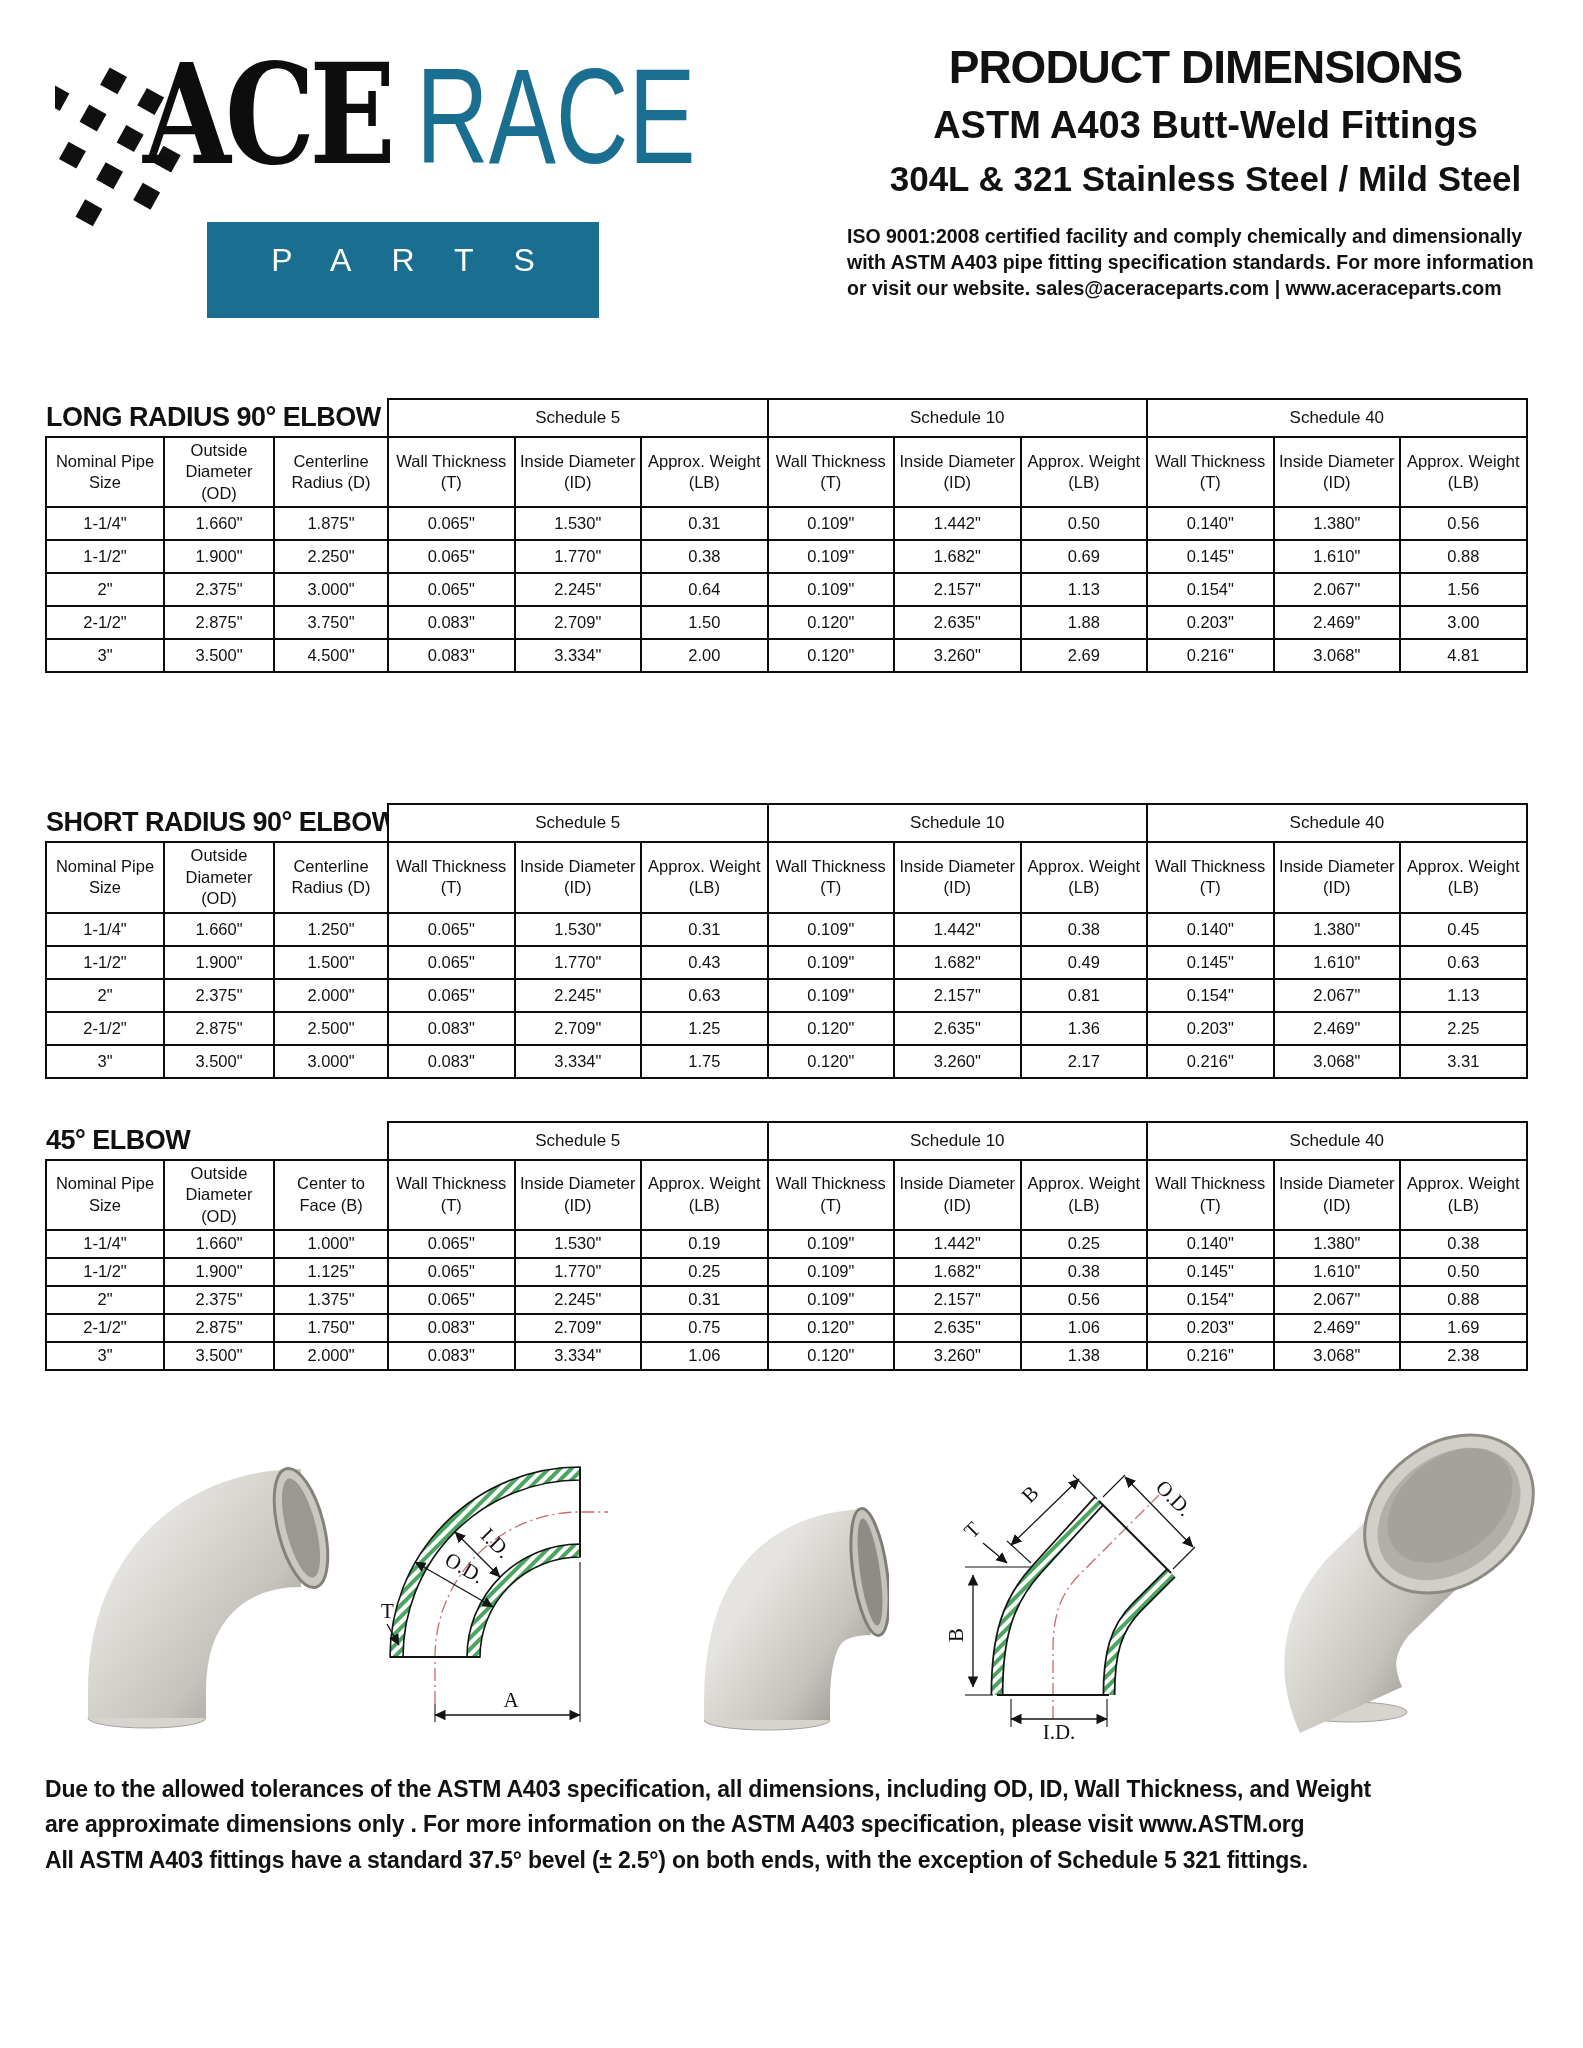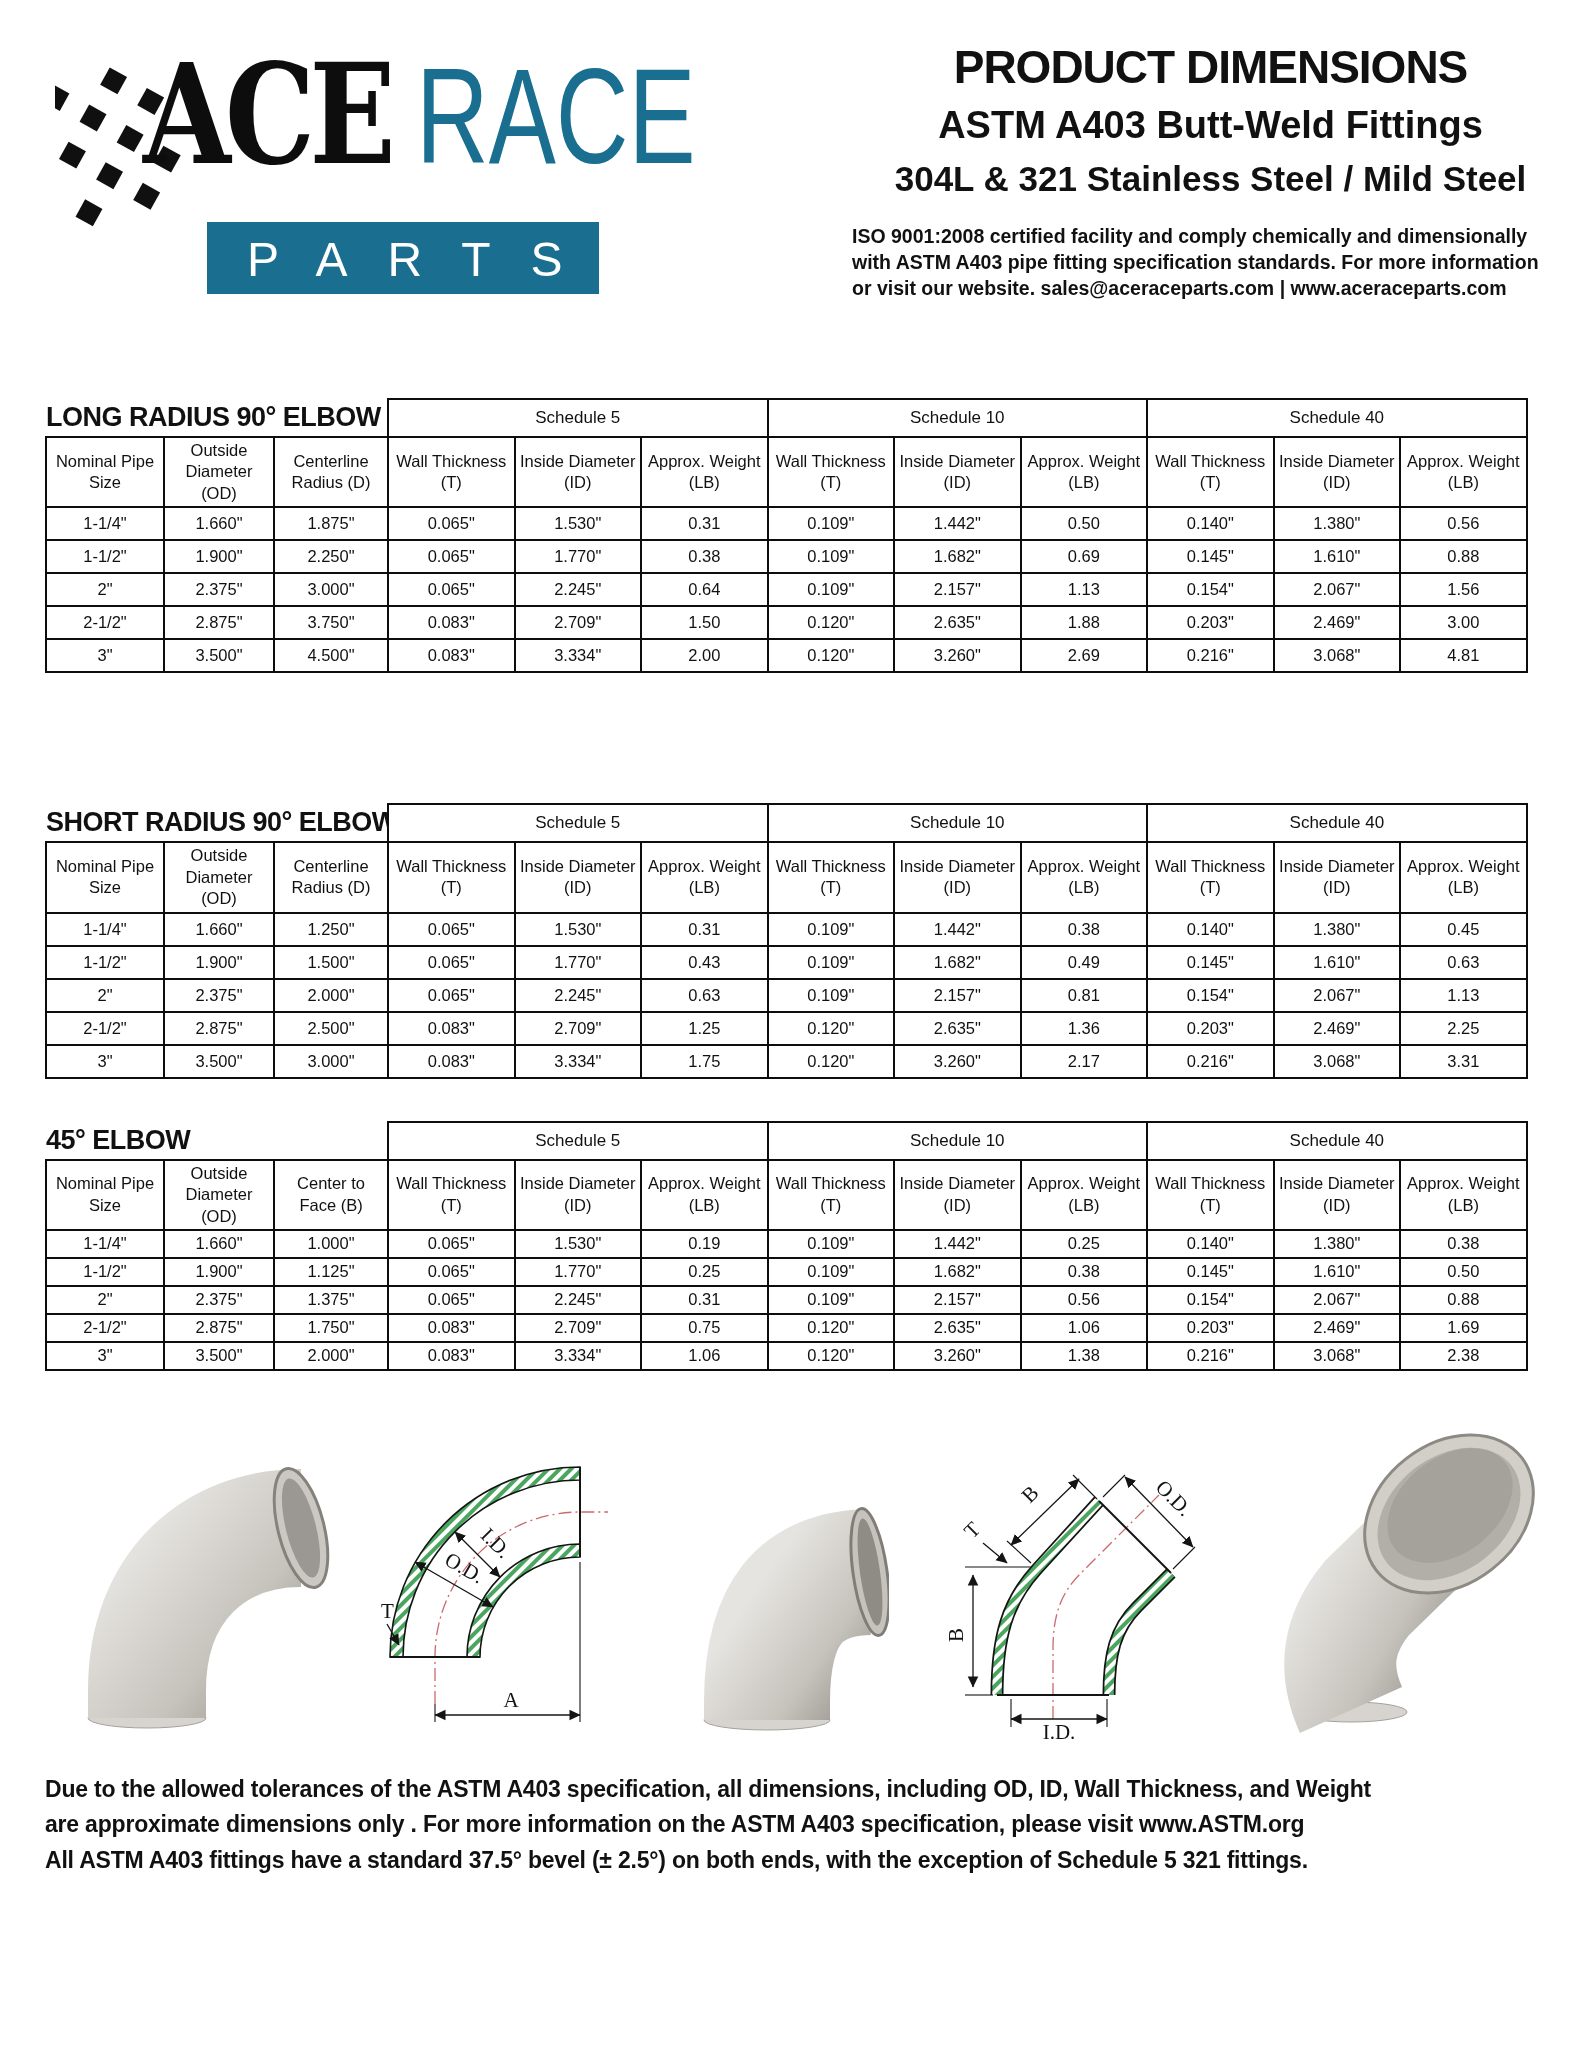--- a/index.html
+++ b/index.html
@@ -1,29 +1,29 @@
 <!DOCTYPE html>
 <html><head>
 <meta charset="utf-8">
 <style>
   html,body { margin:0; padding:0; background:#ffffff; }
   .page { width:1583px; height:2048px; background:#fff; position:relative; overflow:hidden;
           font-family:"Liberation Sans", sans-serif; color:#111; }
 
   
-  .top { display:flex; padding-top:40px;justify-content:space-between; }
+  .top { display:flex; padding-top:40px; }
   .logo { position:relative; width:560px; height:268px; margin-left:55px; flex:none; }
   .flag { position:absolute; left:0; top:14px; }
   .logo-text { position:absolute; left:88px; top:6px; white-space:nowrap; font-size:0; }
   .ace  { display:inline-block; font-family:"DejaVu Serif", serif; font-weight:bold; font-size:138px;
           line-height:1; letter-spacing:-7px; color:#0d0d0d; transform:scaleX(0.82); transform-origin:left bottom; margin-right:-28px; }
   .race { display:inline-block; font-family:"Liberation Sans", sans-serif; font-weight:400; font-size:136px;
           line-height:1; color:#1a6f90; transform:scaleX(0.74); transform-origin:left bottom; }
-  .parts-bar { position:absolute; left:152px; top:182px; width:392px; height:72px; background:#1a6f90;
-               color:#fff; font-size:48px; line-height:76px; text-align:center; letter-spacing:40px; text-indent:40px; }
+  .parts-bar { position:absolute; left:152px; top:182px; width:392px; height:96px; background:#1a6f90;
+               color:#fff; font-size:32px; line-height:76px; text-align:center; letter-spacing:40px; text-indent:40px; }
 
   .title-block { margin-left:218px; width:745px; text-align:center; }
   .title-block h1 { font-size:46px; margin:0; letter-spacing:-1px; }
   .sub1 { font-size:38px; margin:10px 0 0; }
   .sub2 { font-size:35px; margin:12px 0 0; }
   .intro { margin-top:24px; text-align:left; font-weight:bold; font-size:19.5px; line-height:26px; padding-left:14px; }
 
   
   .tbl-section { margin-left:45px; width:1385px; }
   #sec-t1 { margin-top:90px; }

